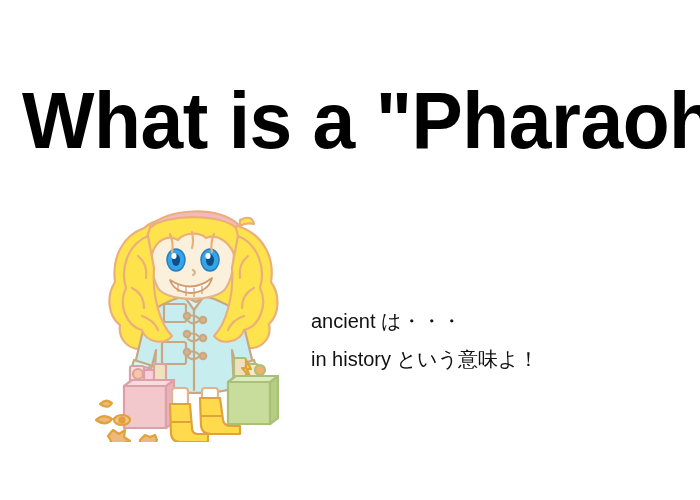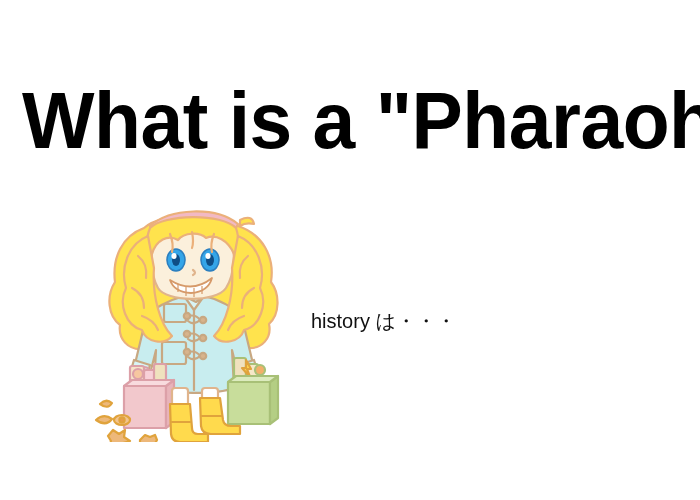--- a/index.html
+++ b/index.html
@@ -211,16 +211,17 @@
         <path class="olh" fill="none" d="M160 64 q-10 8 -8 22 M166 96 q-12 6 -12 20 M156 124 q-12 4 -16 14"></path>
 
         <path class="olh" fill="#FFE34D" d="M152 28 q12 -6 14 4 q-8 -2 -14 2 z"></path>
 
         <path class="olh" fill="none" d="M82 42 q4 10 2 18 M104 40 q2 10 0 16 M126 42 q-4 10 -2 18"></path>
       </g>
     </svg>
   </div>
 
   <div class="body-text">
-    <span class="line">history は・・・</span>
+    <span class="line">ancient は・・・</span>
+    <span class="line">in history という意味よ！</span>
   </div>
 
 </div>
 
 </body></html>

